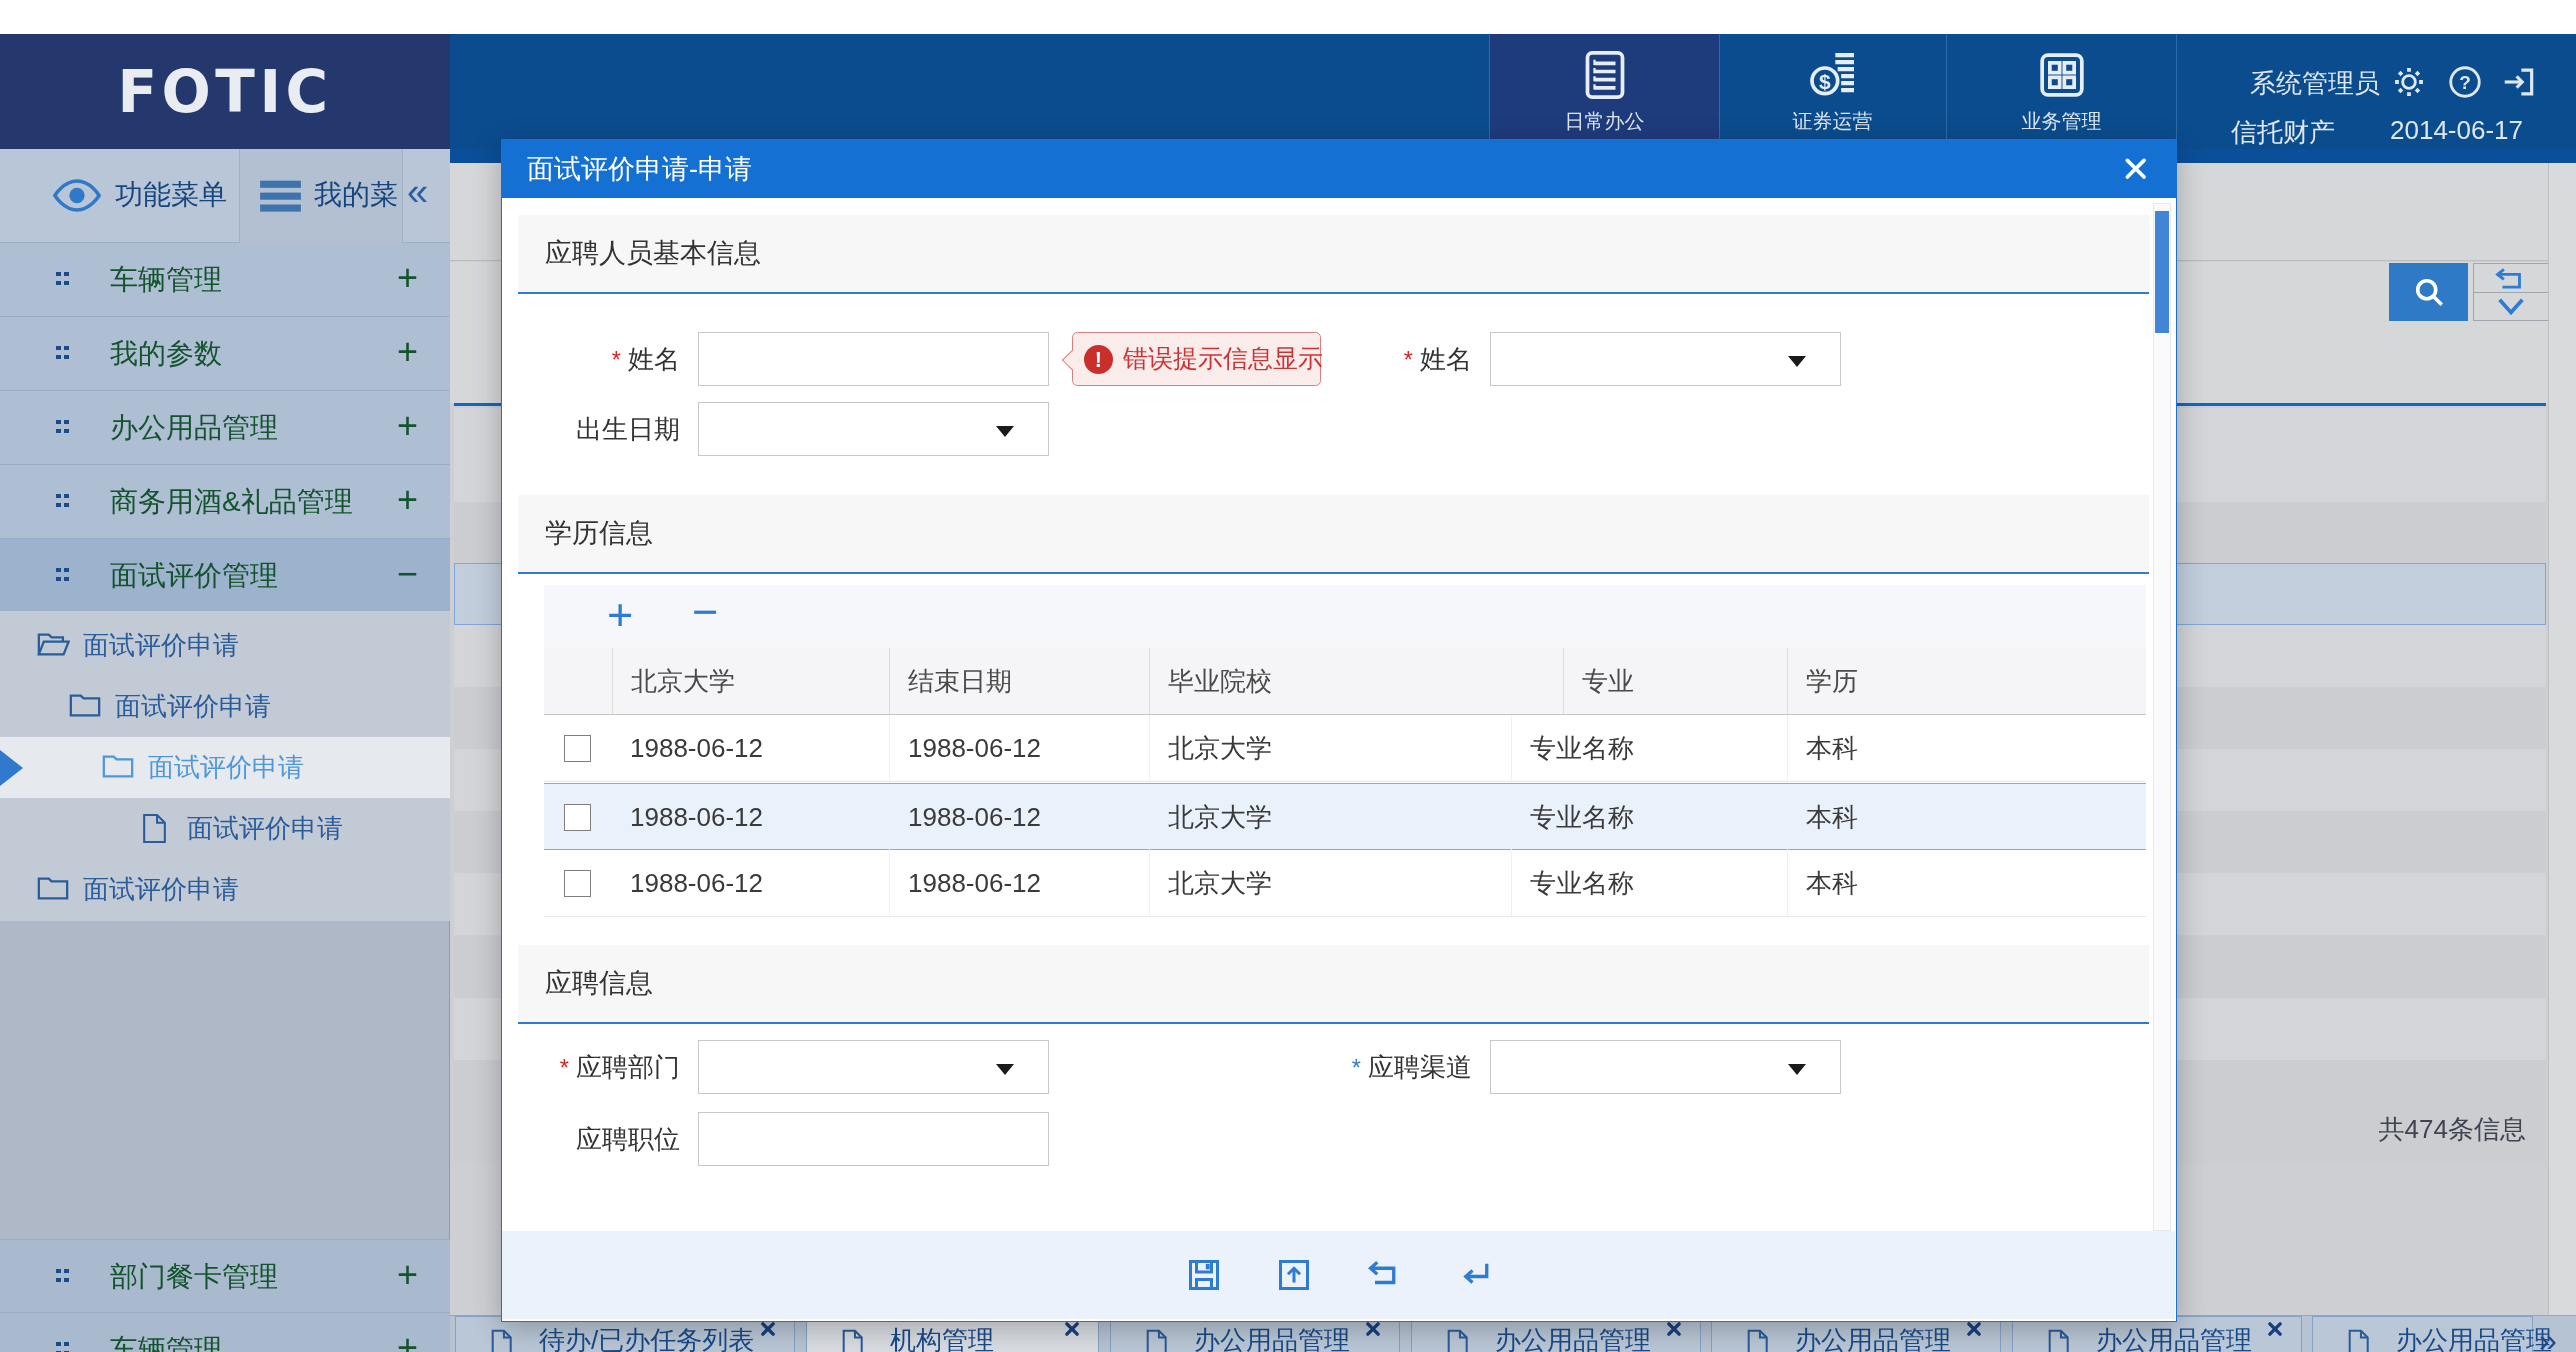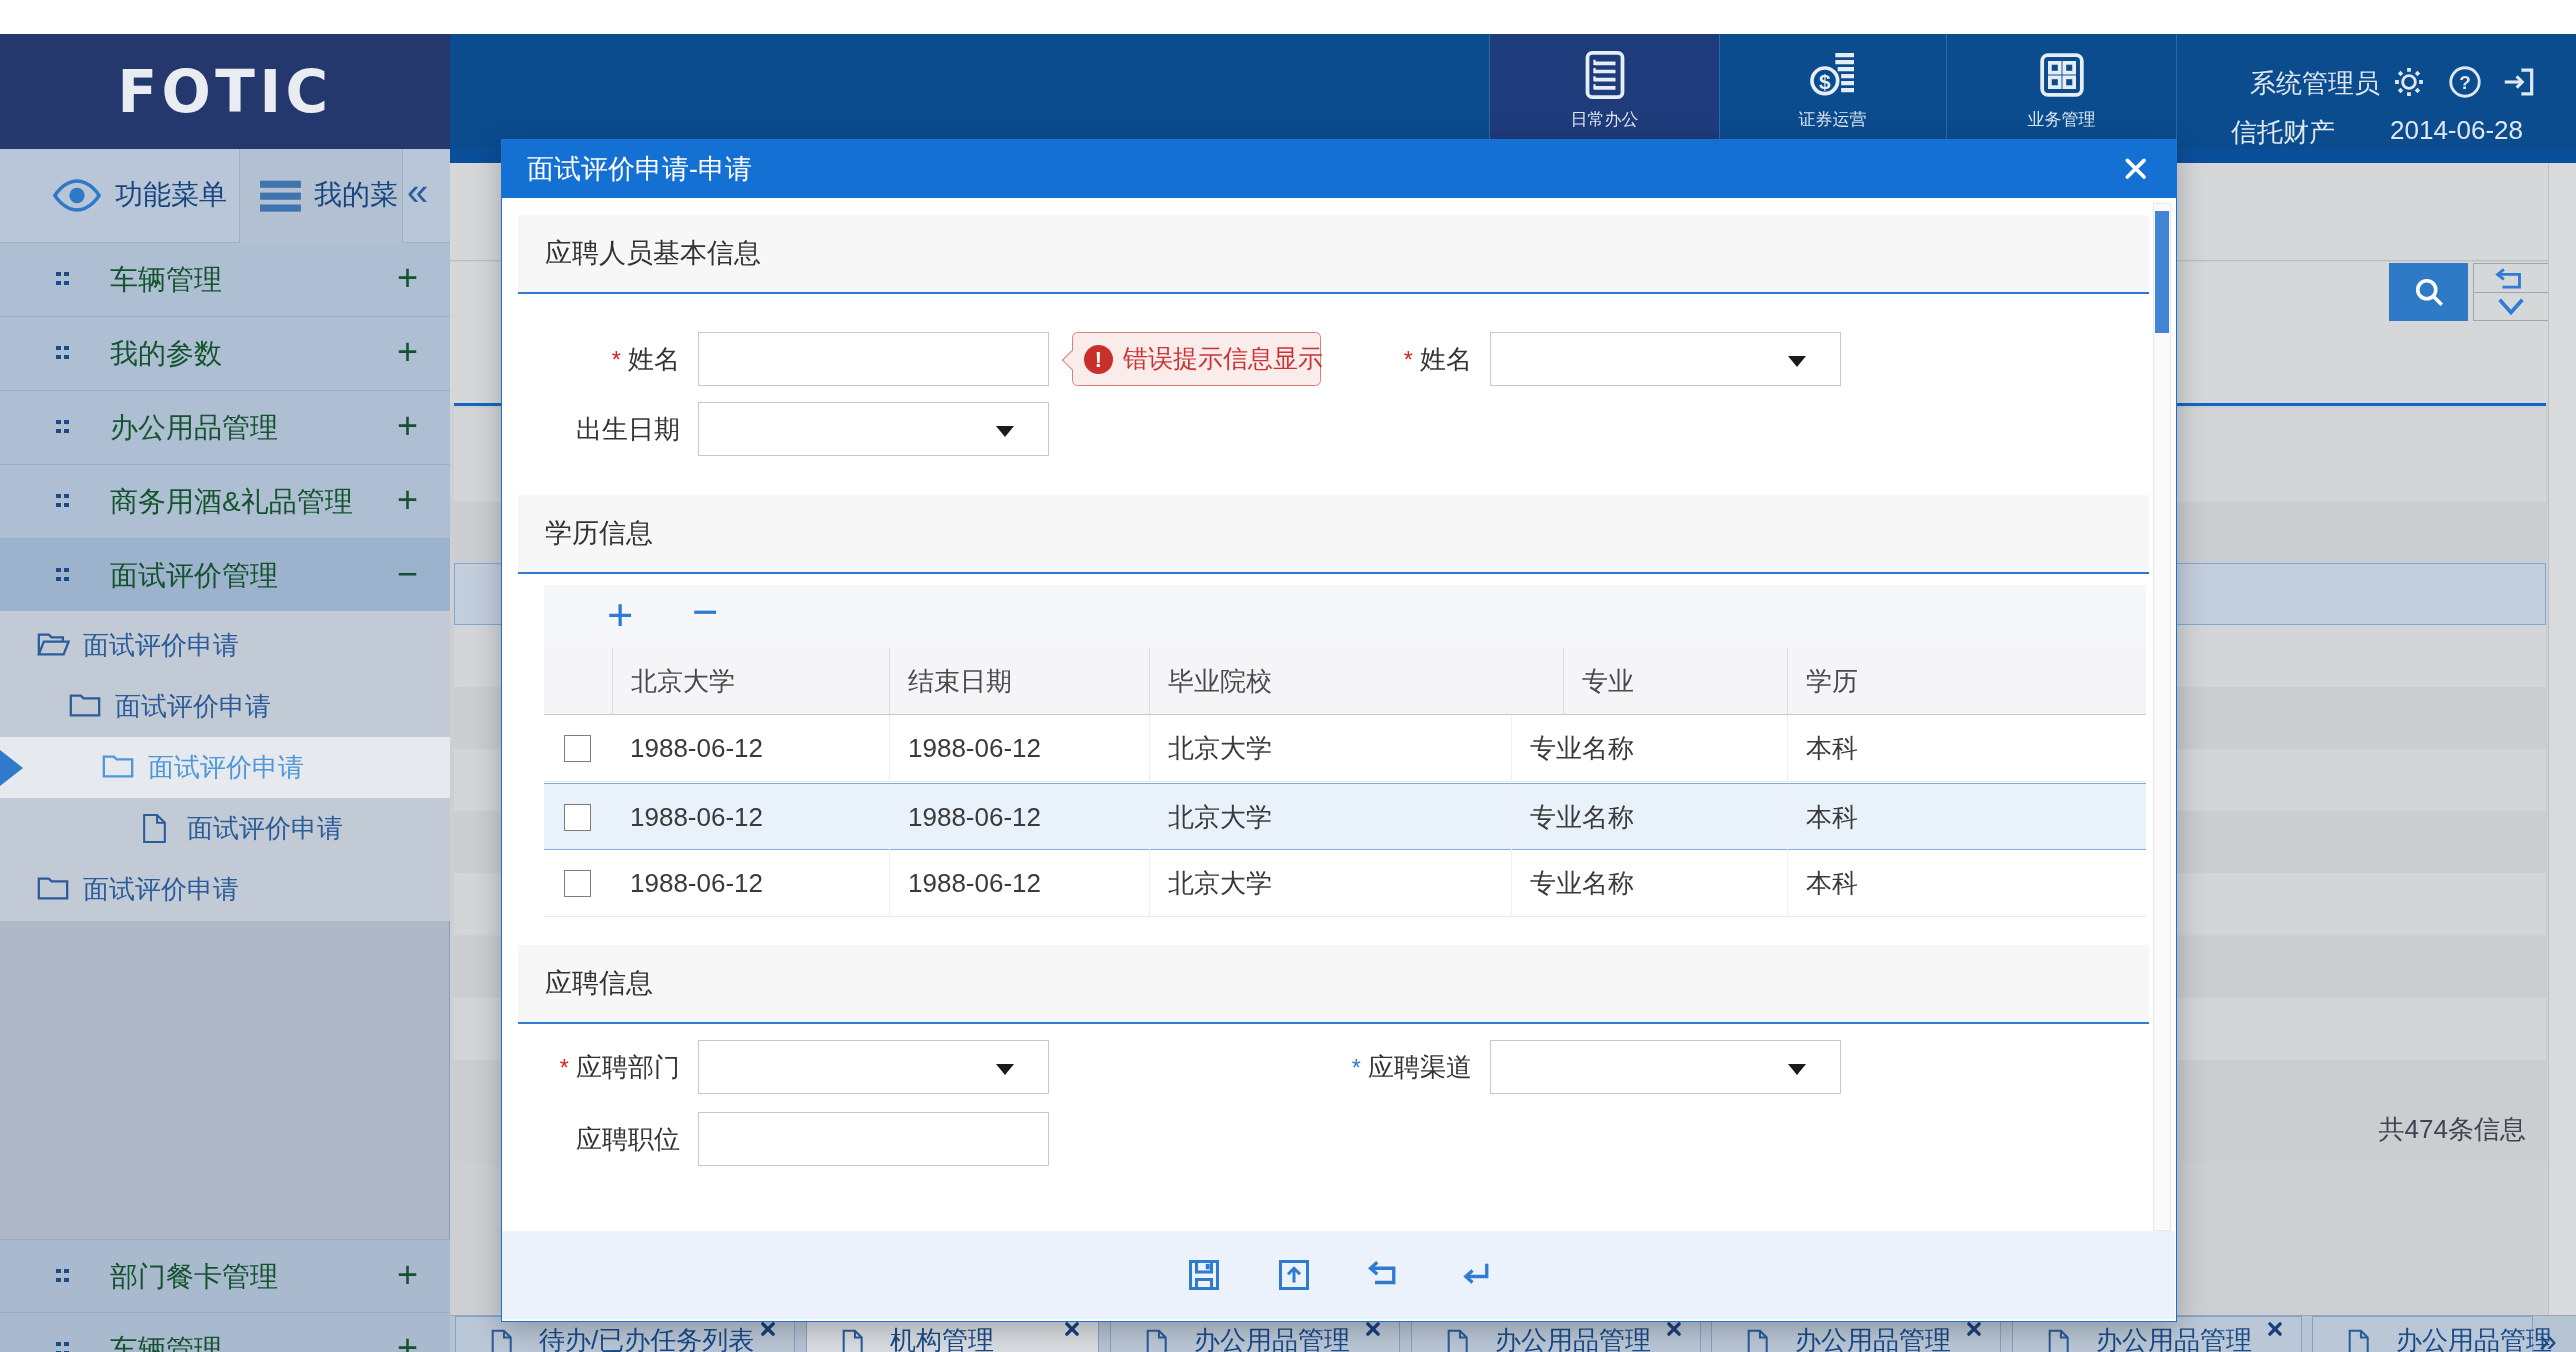--- a/index.html
+++ b/index.html
@@ -6,21 +6,21 @@
   body { font-family:"Liberation Sans","DejaVu Sans",sans-serif; }
   #app { position:relative; width:2576px; height:1352px; background:#CDCFD2; overflow:hidden;margin-top:34px; }
   .abs { position:absolute; }
   svg { display:block; }
 
   
   .topbar { left:0; top:0; width:2576px; height:115px; background:#0B4C8E; }
   .logoblock { left:0; top:0; width:450px; height:115px; background:#24386D; display:flex; align-items:center; justify-content:center; }
   .logotext { color:#E9EDF2; font-size:58px; font-weight:bold; letter-spacing:4.5px; font-family:"DejaVu Sans",sans-serif; }
   .navitem { top:0; height:115px; display:flex; flex-direction:column; align-items:center; color:#DCE6F1; }
-  .navitem .nlabel { font-size:17px; margin-top:5.4px; }
+  .navitem .nlabel { font-size:20px; margin-top:5.4px; }
   .navitem.sel { background:#1E3B7C; }
   .navsep { top:0; width:0.9px; height:115px; background:#2D6BA8; }
   .topright { color:#DFE7F0; font-size:26px; }
 
   
   .sidebar { left:0; top:115px; width:450px; height:1237px; background:#AEB8C6; border-right:0.9px solid #8A9CB4; }
   .sbheader { left:0; top:0; width:450px; height:94px; background:#B9C6D7; border-bottom:0.9px solid #9EB0C6; }
   .sbtab2 { left:239px; top:0; width:164px; height:94px; background:#B2C0D2; border-left:0.9px solid #9FB1C7; border-right:0.9px solid #9FB1C7; }
   .sbtext { color:#16457F; font-size:28px; }
   .mitem { left:0; width:450px; height:74px; background:#AEBFD4; border-top:0.9px solid #9CAEC4; color:#14532d; }
@@ -126,21 +126,21 @@
     <svg class="abs" style="left:2446px; top:29px;" width="38" height="38" viewBox="0 0 24 24" fill="none" stroke="#DFE7F0" stroke-width="1.8">
         <circle cx="12" cy="12" r="9"></circle>
         <text x="12" y="16.5" font-size="12" fill="#DFE7F0" stroke="none" text-anchor="middle" font-weight="bold">?</text>
       </svg>
     <svg class="abs" style="left:2500px; top:29px;" width="38" height="38" viewBox="0 0 24 24" fill="none" stroke="#DFE7F0" stroke-width="2">
         <path d="M13.5 4.5H20v15h-6.5"></path>
         <path d="M3 12h11"></path>
         <path d="M10.5 8.5L14 12l-3.5 3.5"></path>
       </svg>
     <div class="abs topright" style="left:2186px; top:81px; width:194px; text-align:center;">信托财产</div>
-    <div class="abs topright" style="left:2390px; top:81px;">2014-06-28</div>
+    <div class="abs topright" style="left:2390px; top:81px;">2014-06-17</div>
   </div>
 
   <div class="abs sidebar">
     <div class="abs sbheader">
       <svg class="abs" style="left:52px; top:25px;" width="50" height="43" viewBox="0 0 26 22" fill="none" stroke="#2F79C9" stroke-width="1.8">
           <path d="M1.5 11S6 3.5 13 3.5 24.5 11 24.5 11 20 18.5 13 18.5 1.5 11 1.5 11z"></path>
           <circle cx="13" cy="11" r="4" fill="#2F79C9" stroke="none"></circle>
         </svg>
       <span class="abs sbtext" style="left:115px; top:0; line-height:92px;">功能菜单</span>
       <div class="abs sbtab2">

